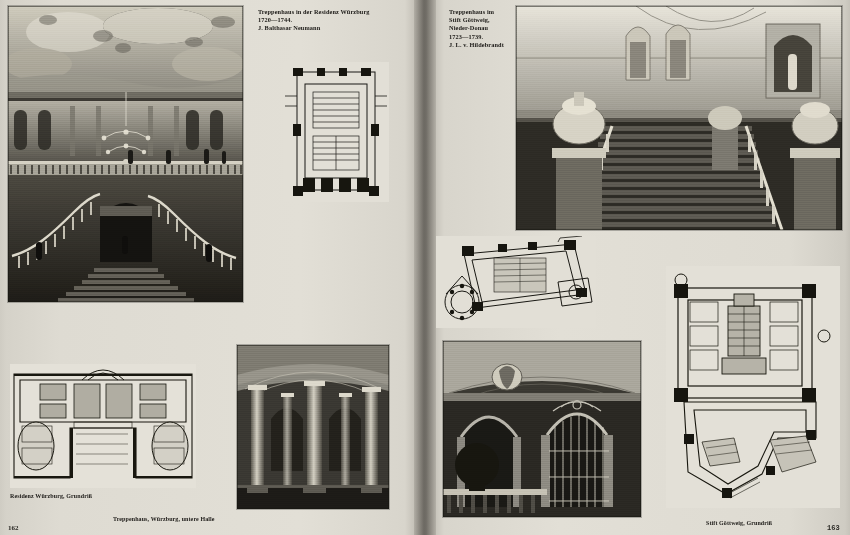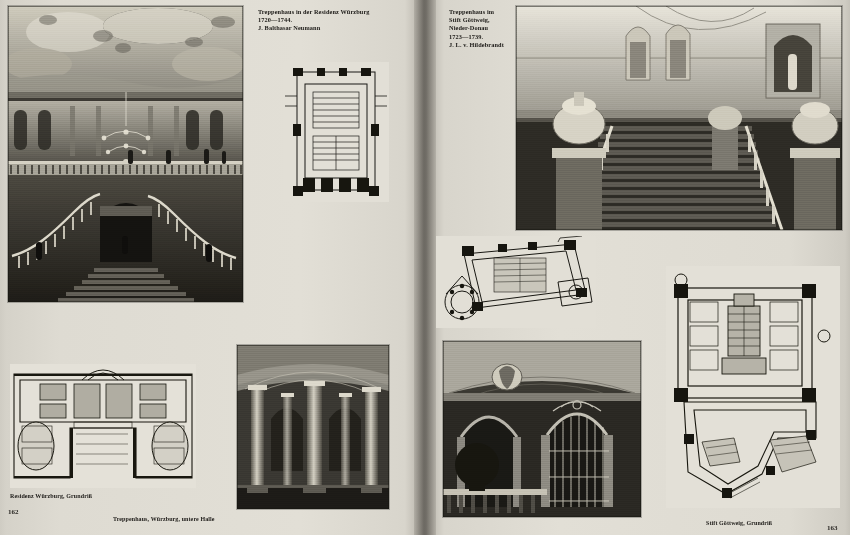--- a/index.html
+++ b/index.html
@@ -405,21 +405,21 @@
       </g>
       <rect x="0" y="0" width="152" height="164" fill="none" stroke="#15140f" stroke-width="1"></rect>
     </svg>
     <div class="vgrain"></div>
   </div>
 
   <div class="cap small" style="left:113px;top:516px;">
     <div>Treppenhaus, Würzburg, untere Halle</div>
   </div>
 
-  <div class="folio" style="left:8px;top:508px;">162</div>
+  <div class="folio" style="left:8px;top:524px;">162</div>
 
   <div class="photo g2" style="left:516px;top:6px;width:326px;height:224px;">
     <svg width="326" height="224" viewBox="0 0 326 224" preserveAspectRatio="none">
       <rect width="326" height="224" fill="#45423a"></rect>
       <defs>
         <linearGradient id="gw-wall" x1="0" y1="0" x2="0" y2="1">
           <stop offset="0" stop-color="#e7e4da"></stop>
             <stop offset="1" stop-color="#9c998f"></stop>
         </linearGradient>
       </defs>
@@ -706,16 +706,16 @@
         <path d="M62 228 L92 212"></path>
           <path d="M64 232 L94 216"></path>
       </g>
     </svg>
   </div>
 
   <div class="cap small" style="left:706px;top:520px;">
     <div>Stift Göttweig, Grundriß</div>
   </div>
 
-  <div class="folio" style="left:827px;top:524px;">163</div>
+  <div class="folio" style="left:827px;top:524px;font-family:Liberation Mono, monospace;">163</div>
 
   <div class="spread-gutter"></div>
 </div>
 
 </body></html>

